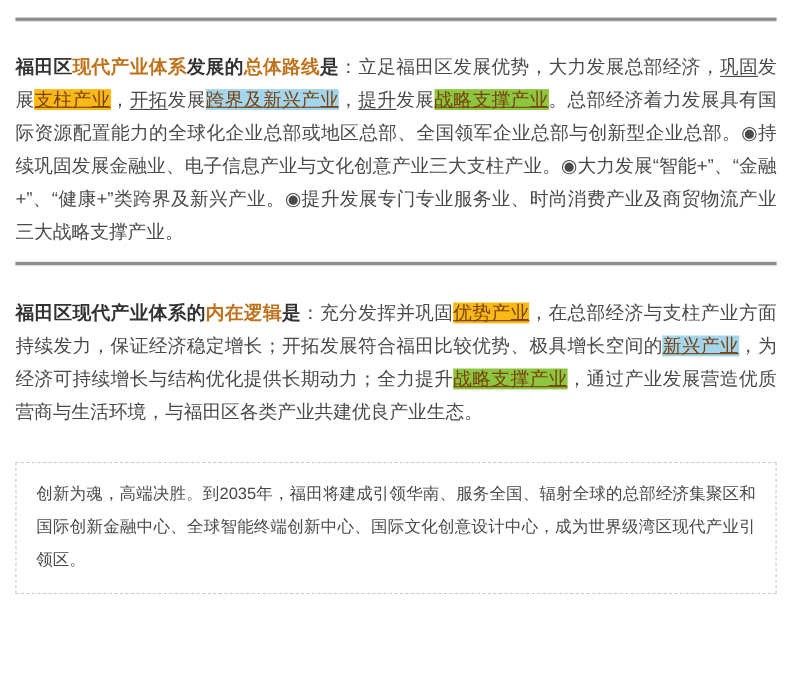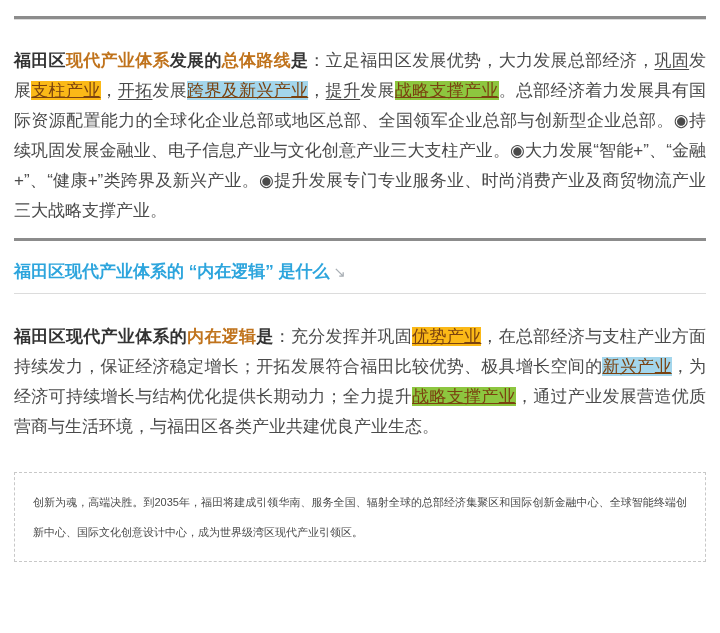--- a/index.html
+++ b/index.html
@@ -56,40 +56,39 @@
   .run-y{background:var(--hl_yellow);color:var(--hl_text);text-decoration:underline;}
   .run-c{background:var(--hl_blue);color:var(--hl_text);text-decoration:underline;}
   .run-g{background:var(--hl_green);color:var(--hl_text);text-decoration:underline;}
   .note-box{
     border:1px dashed var(--dash_border);
     padding:14px 18px;
     margin:0 0 18px 0;
   }
   .note-box p{
     margin:0;
-    font-size:11px;
+    font-size:15px;
     line-height:30px;
     text-align:justify;
     color:var(--text);
   }
 </style>
 </head>
 <body>
 
 <div class="container">
 
   <section>
     <div class="rule-thick first"></div>
     <div class="rule-thin"></div>
     <p class="para"><span class="run-b">福田区</span><span class="run-o">现代产业体系</span><span class="run-b">发展的</span><span class="run-o">总体路线</span><span class="run-b">是</span><span class="run-n">：立足福田区发展优势，大力发展总部经济，</span><span class="run-u">巩固</span><span class="run-n">发展</span><span class="run-y">支柱产业</span><span class="run-n">，</span><span class="run-u">开拓</span><span class="run-n">发展</span><span class="run-c">跨界及新兴产业</span><span class="run-n">，</span><span class="run-u">提升</span><span class="run-n">发展</span><span class="run-g">战略支撑产业</span><span class="run-n">。总部经济着力发展具有国际资源配置能力的全球化企业总部或地区总部、全国领军企业总部与创新型企业总部。◉持续巩固发展金融业、电子信息产业与文化创意产业三大支柱产业。◉大力发展“智能+”、“金融+”、“健康+”类跨界及新兴产业。◉提升发展专门专业服务业、时尚消费产业及商贸物流产业三大战略支撑产业。</span></p>
   </section>
 
   <section>
     <div class="rule-thick"></div>
-    <h2 class="heading"><span>福田区现代产业体系的 “内在逻辑” 是什么</span><span class="arrow">↘</span></h2>
     <div class="rule-thin"></div>
     <p class="para second"><span class="run-b">福田区现代产业体系的</span><span class="run-o">内在逻辑</span><span class="run-b">是</span><span class="run-n">：充分发挥并巩固</span><span class="run-y">优势产业</span><span class="run-n">，在总部经济与支柱产业方面持续发力，保证经济稳定增长；开拓发展符合福田比较优势、极具增长空间的</span><span class="run-c">新兴产业</span><span class="run-n">，为经济可持续增长与结构优化提供长期动力；全力提升</span><span class="run-g">战略支撑产业</span><span class="run-n">，通过产业发展营造优质营商与生活环境，与福田区各类产业共建优良产业生态。</span></p>
   </section>
 
   <div class="note-box">
     <p>创新为魂，高端决胜。到2035年，福田将建成引领华南、服务全国、辐射全球的总部经济集聚区和国际创新金融中心、全球智能终端创新中心、国际文化创意设计中心，成为世界级湾区现代产业引领区。</p>
   </div>
 
 </div>
 

